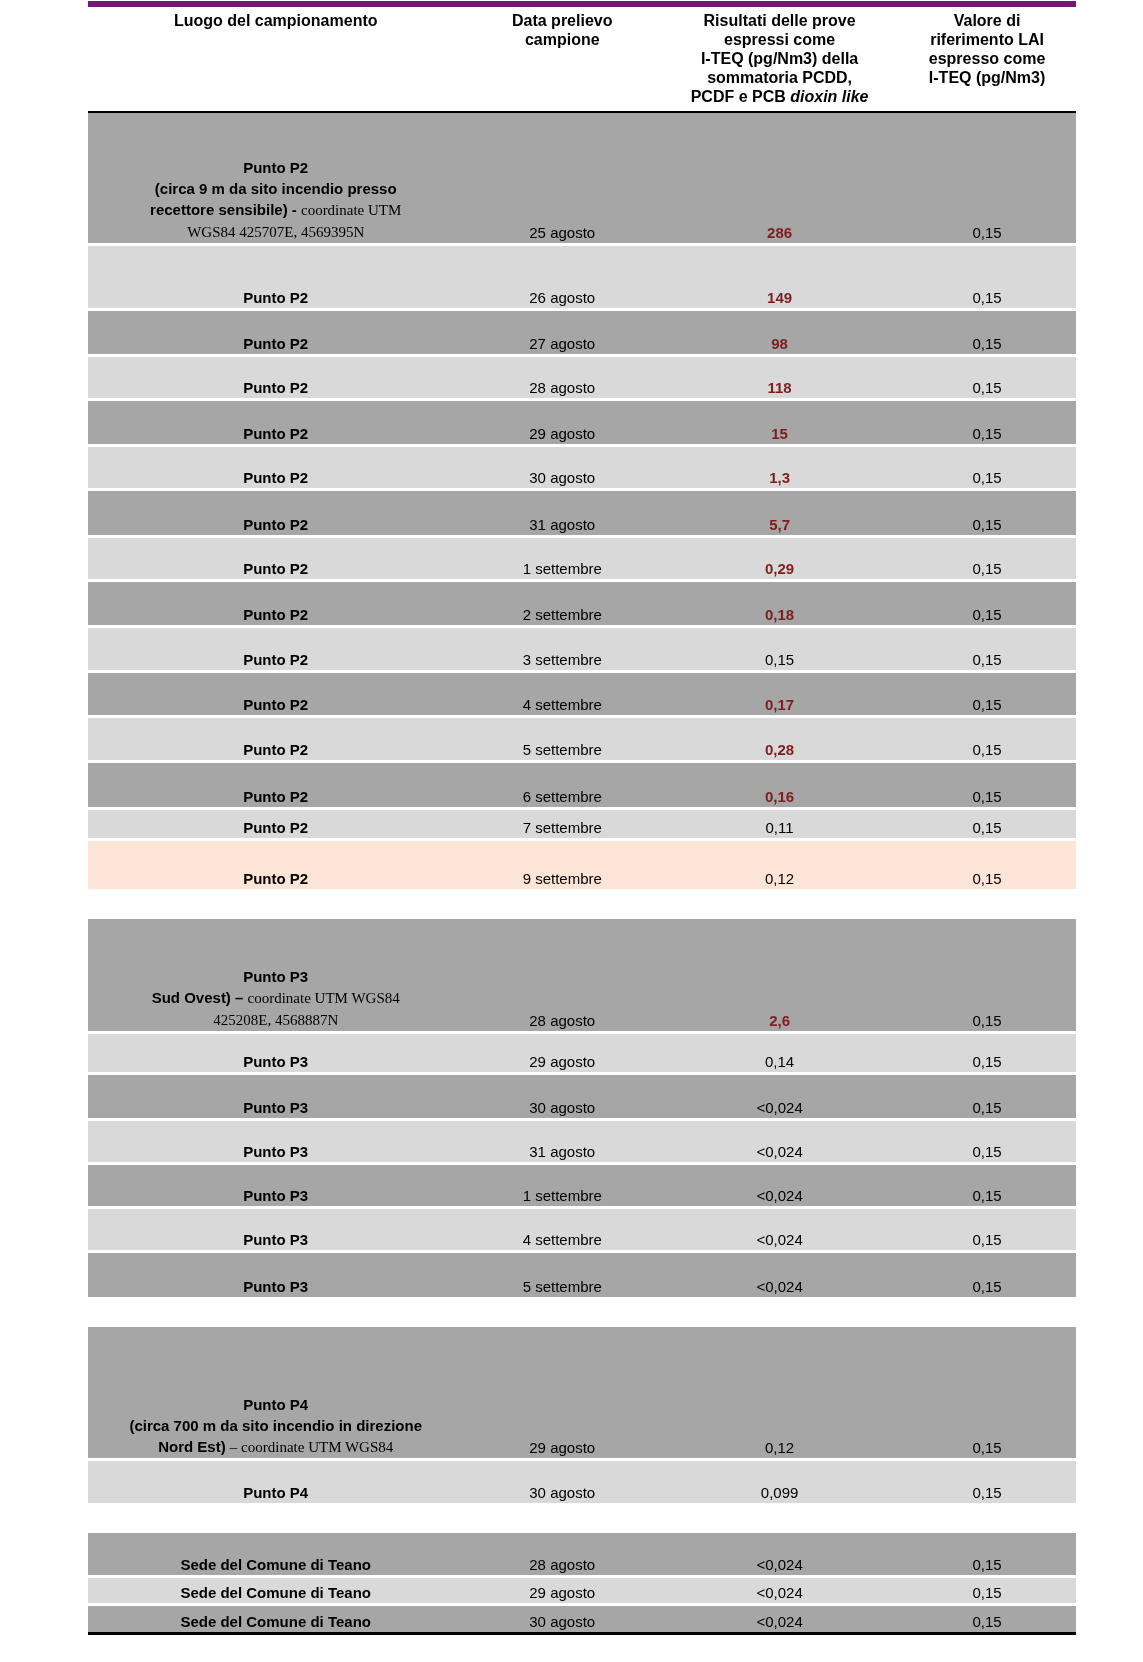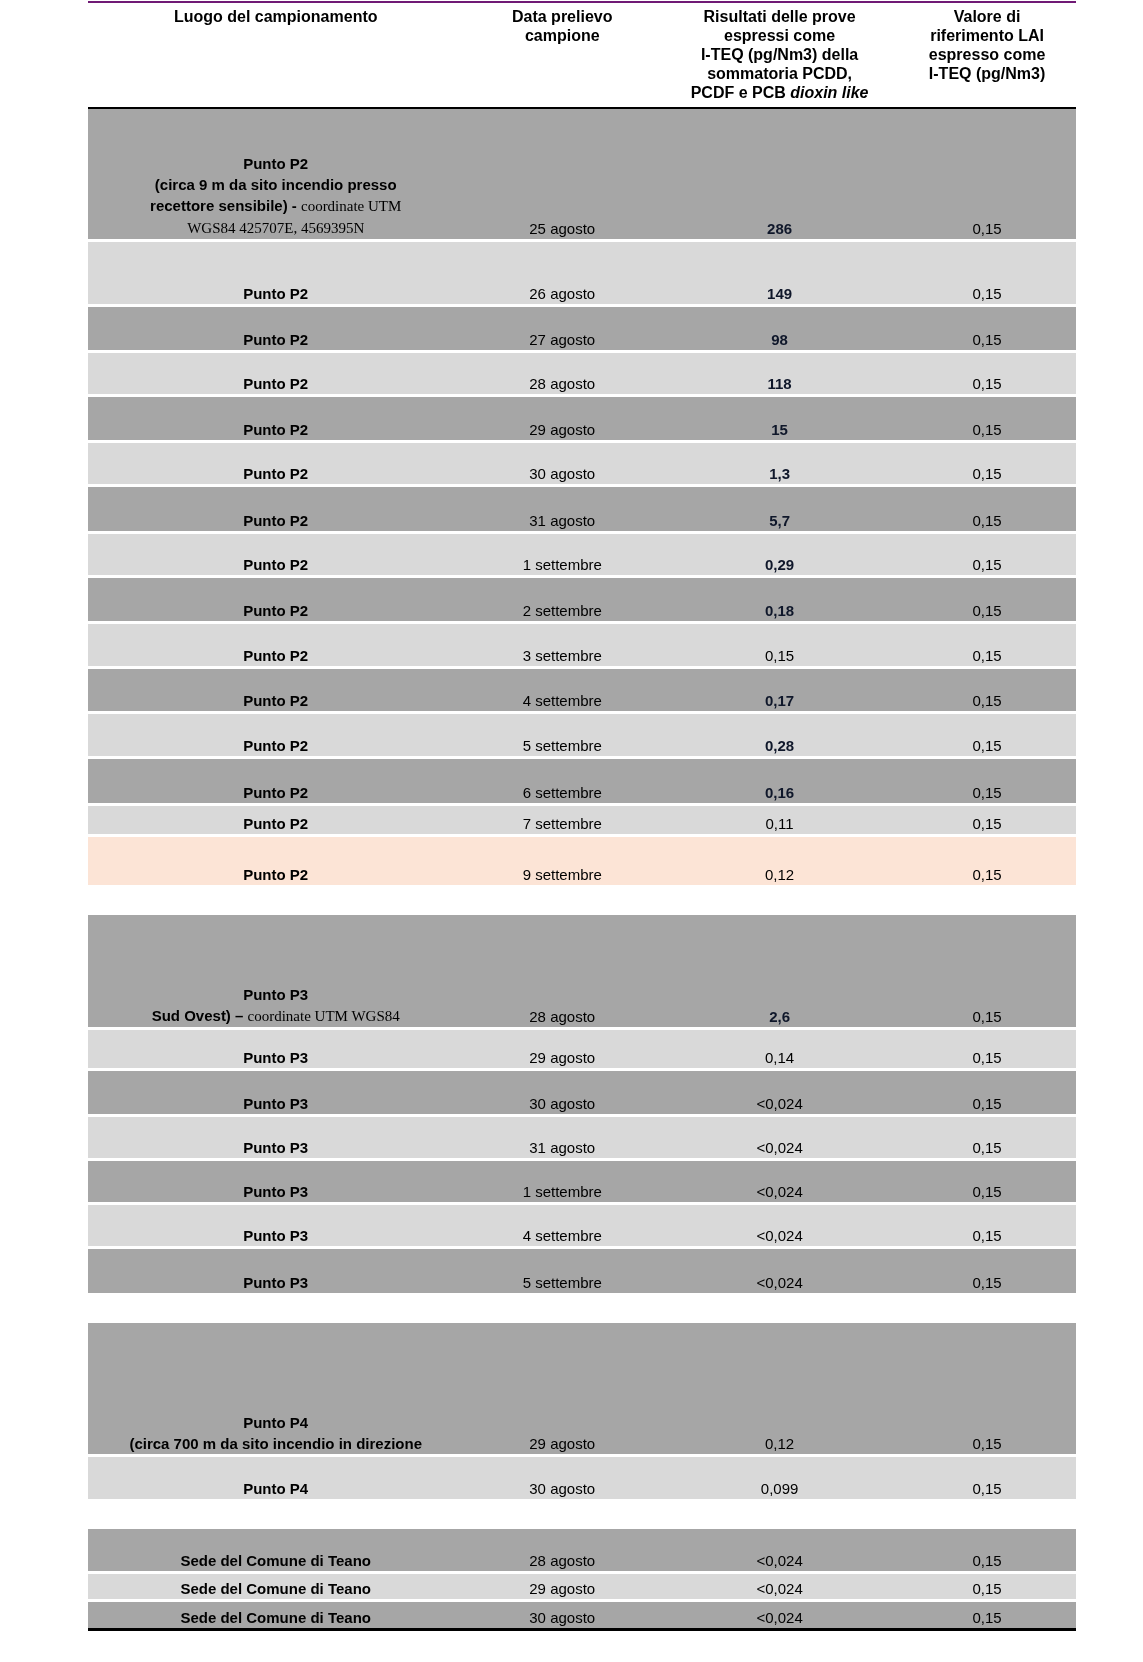--- a/index.html
+++ b/index.html
@@ -6,38 +6,38 @@
   .page{
     position:relative;
     width:1143px;height:1662px;
     background:#ffffff;
     font-family:"Liberation Sans", sans-serif;
     color:#000000;
     overflow:hidden;
   }
   .doc{position:absolute;left:88px;top:1px;width:988px;}
   .tbl{margin-bottom:30px;}
-  .tbl.first{border-top:2px solid #701a75;}
+  .tbl.first{border-top:6px solid #701a75;}
   .tbl.last{border-bottom:3px solid #000;margin-bottom:0;}
   .thead{display:flex;border-bottom:2px solid #000;align-items:flex-start;}
   .thead .cell{
     font-weight:bold;font-size:16px;line-height:19px;
     padding-top:4px;padding-bottom:5px;
   }
   .trow{display:flex;margin-top:3px;align-items:flex-end;box-sizing:border-box;overflow:hidden;}
   .trow.no-gap{margin-top:0;}
   .cell{box-sizing:border-box;text-align:center;padding:4px 6px 0 6px;font-size:15px;line-height:20px;}
   .c1{width:38%;}
   .c2{width:20%;}
   .c3{width:24%;}
   .c4{width:18%;}
   .loc{font-weight:bold;line-height:21px;}
   .reg{font-weight:normal;font-family:Liberation Serif, serif;}
   .ital{font-style:italic;}
-  .alert{color:#0f172a;font-weight:bold;}
+  .alert{color:#7f1d1d;font-weight:bold;}
   .shade-dark{background:#a6a6a6;}
   .shade-light{background:#d9d9d9;}
   .shade-peach{background:#fce4d6;}
 </style>
 </head>
 <body>
 
 <div class="page">
   <div class="doc" id="doc">
       <div class="tbl first">
@@ -185,20 +185,21 @@
           <div class="cell c2">9 settembre</div>
           <div class="cell c3">0,12</div>
           <div class="cell c4">0,15</div>
         </div>
       </div>
       <div class="tbl">
         <div class="trow shade-dark no-gap" style="height: 112px;">
           <div class="cell c1 loc">
             <div><span class="">Punto P3</span></div>
             <div><span class="">Sud Ovest) – </span><span class="reg">coordinate UTM WGS84</span></div>
+            <div><span class="reg">425208E, 4568887N</span></div>
           </div>
           <div class="cell c2">28 agosto</div>
           <div class="cell c3 alert">2,6</div>
           <div class="cell c4">0,15</div>
         </div>
         <div class="trow shade-light" style="height: 38px;">
           <div class="cell c1 loc">
             <div><span class="">Punto P3</span></div>
           </div>
           <div class="cell c2">29 agosto</div>
@@ -244,20 +245,21 @@
           <div class="cell c2">5 settembre</div>
           <div class="cell c3">&lt;0,024</div>
           <div class="cell c4">0,15</div>
         </div>
       </div>
       <div class="tbl">
         <div class="trow shade-dark no-gap" style="height: 131px;">
           <div class="cell c1 loc">
             <div><span class="">Punto P4</span></div>
             <div><span class="">(circa 700 m da sito incendio in direzione</span></div>
+            <div><span class="">Nord Est) </span><span class="reg">– coordinate UTM WGS84</span></div>
           </div>
           <div class="cell c2">29 agosto</div>
           <div class="cell c3">0,12</div>
           <div class="cell c4">0,15</div>
         </div>
         <div class="trow shade-light" style="height: 42px;">
           <div class="cell c1 loc">
             <div><span class="">Punto P4</span></div>
           </div>
           <div class="cell c2">30 agosto</div>

